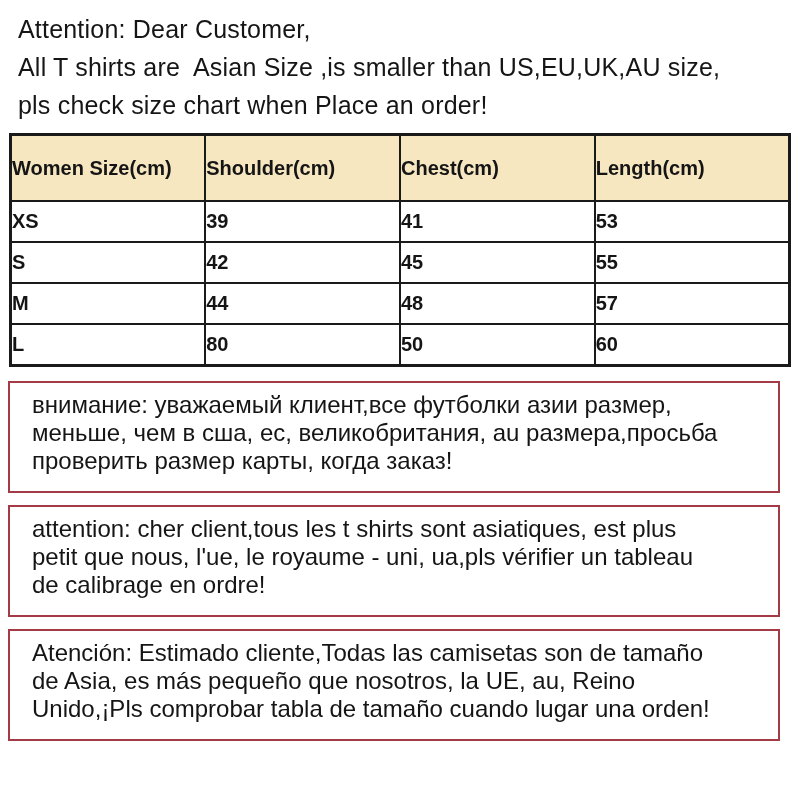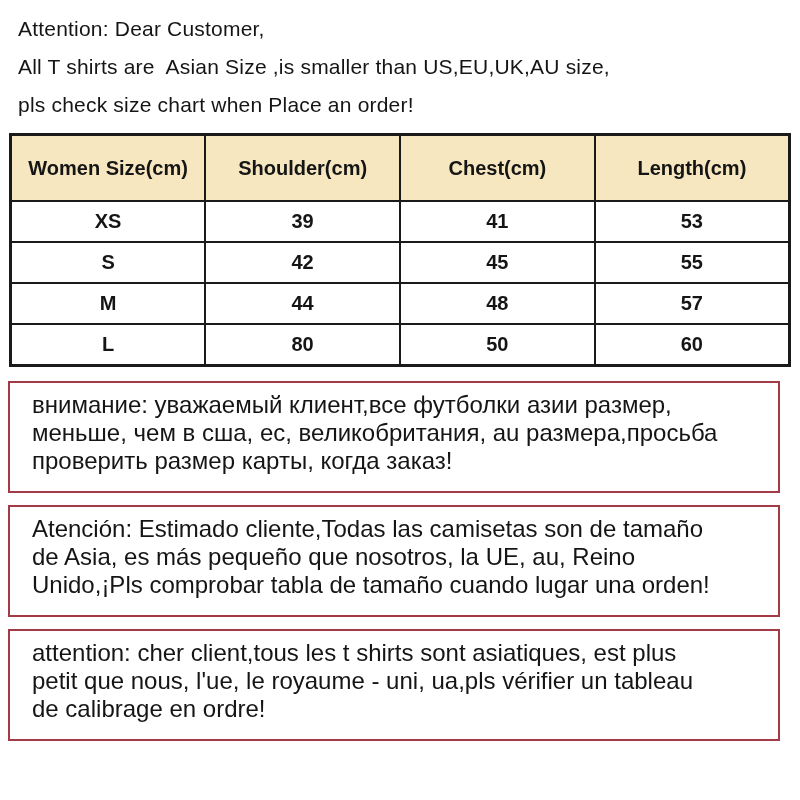--- a/index.html
+++ b/index.html
@@ -14,38 +14,38 @@
     color: #151515;
     overflow: hidden;
   }
   .page {
     box-sizing: border-box;
     width: 800px;
     height: 800px;
     padding: 10px 8px 0 8px;
   }
   .intro {
-    font-size: 21px;
+    font-size: 25px;
     line-height: 38px;
     padding-left: 10px;
     margin-bottom: 9px;
     white-space: pre;
     letter-spacing: 0.2px;
   }
   table.size-chart {
     width: 782px;
     margin: 0 1px 14px 1px;
     border-collapse: collapse;
     border: 3px solid #1a1a1a;
     table-layout: fixed;
   }
   table.size-chart th,
   table.size-chart td {
     border: 2px solid #1a1a1a;
-    text-align: center;
+    text-align: left;
     vertical-align: middle;
     font-weight: bold;
     font-size: 20px;
     padding: 0;
   }
   table.size-chart th {
     height: 64px;
     background: #f6e7c1;
   }
   table.size-chart td {
@@ -106,21 +106,21 @@
         <td>50</td>
         <td>60</td>
       </tr>
     </tbody>
   </table>
 
   <div class="notice">внимание: уважаемый клиент,все футболки азии размер,
 меньше, чем в сша, ес, великобритания, au размера,просьба
 проверить размер карты, когда заказ!</div>
 
+  <div class="notice">attention: cher client,tous les t shirts sont asiatiques, est plus
+petit que nous, l'ue, le royaume - uni, ua,pls vérifier un tableau
+de calibrage en ordre!</div>
+
   <div class="notice">Atención: Estimado cliente,Todas las camisetas son de tamaño
 de Asia, es más pequeño que nosotros, la UE, au, Reino
 Unido,¡Pls comprobar tabla de tamaño cuando lugar una orden!</div>
 
-  <div class="notice">attention: cher client,tous les t shirts sont asiatiques, est plus
-petit que nous, l'ue, le royaume - uni, ua,pls vérifier un tableau
-de calibrage en ordre!</div>
-
 </div>
 
 </body></html>

